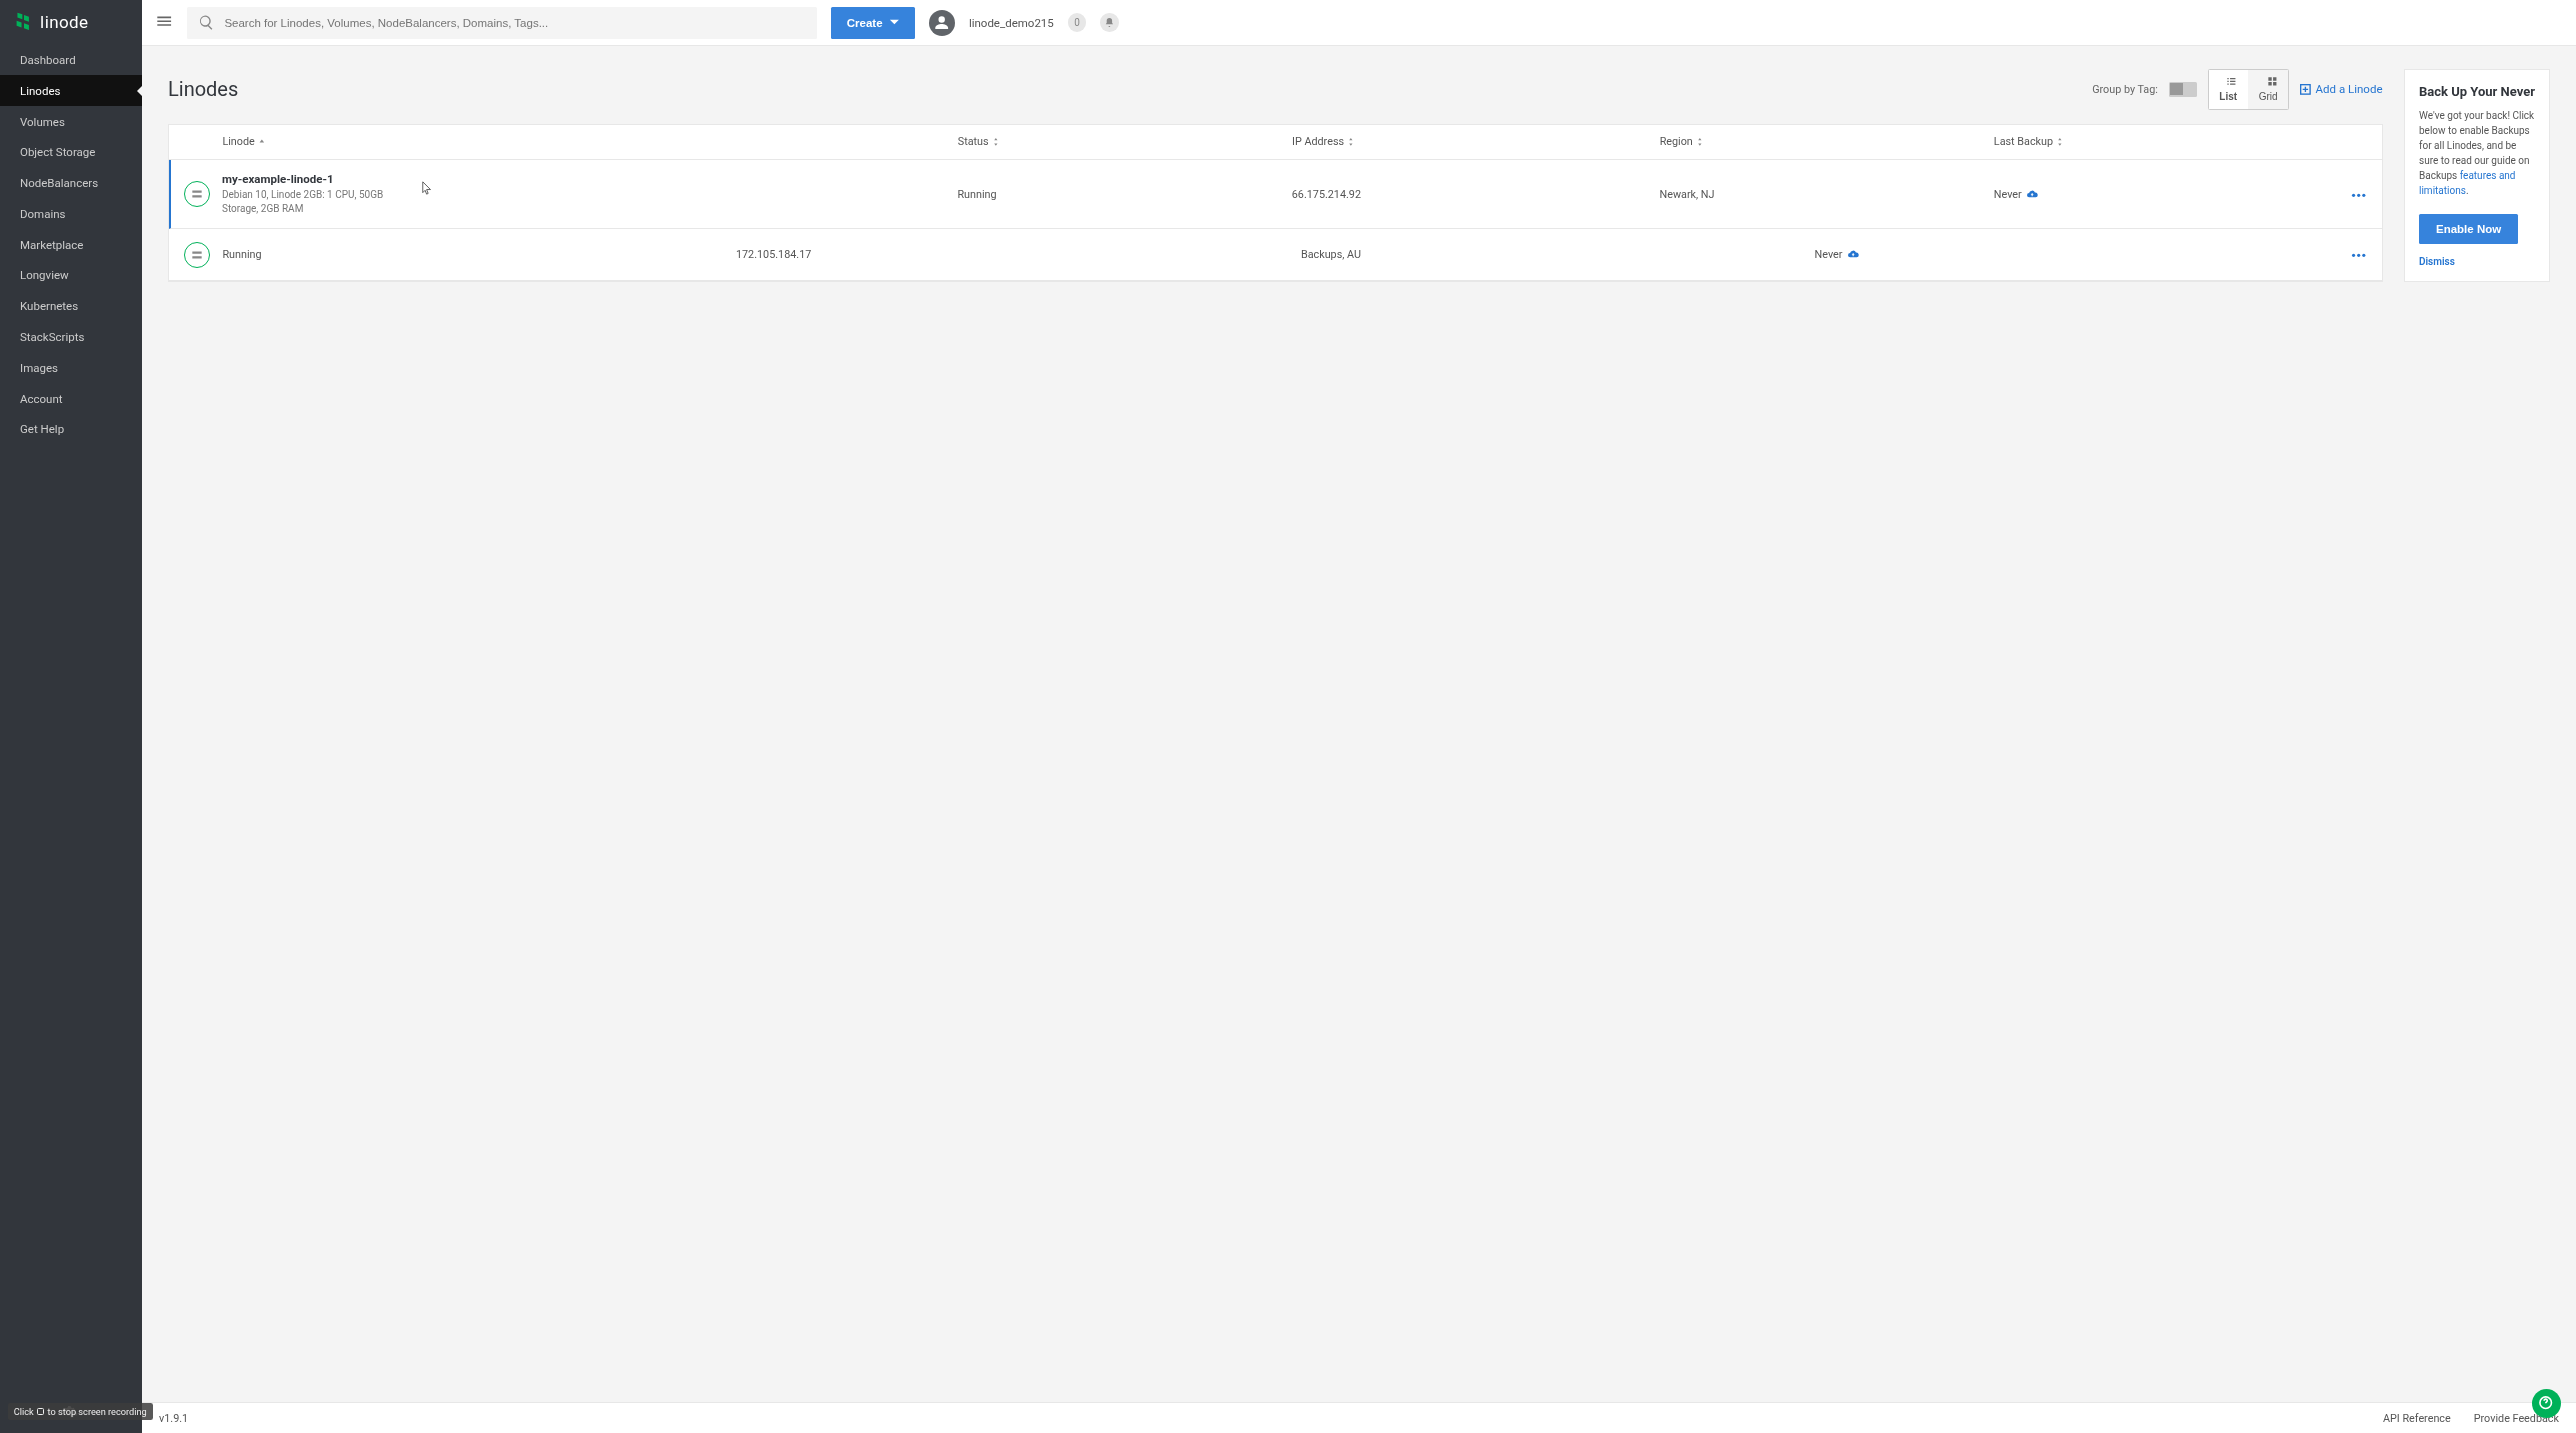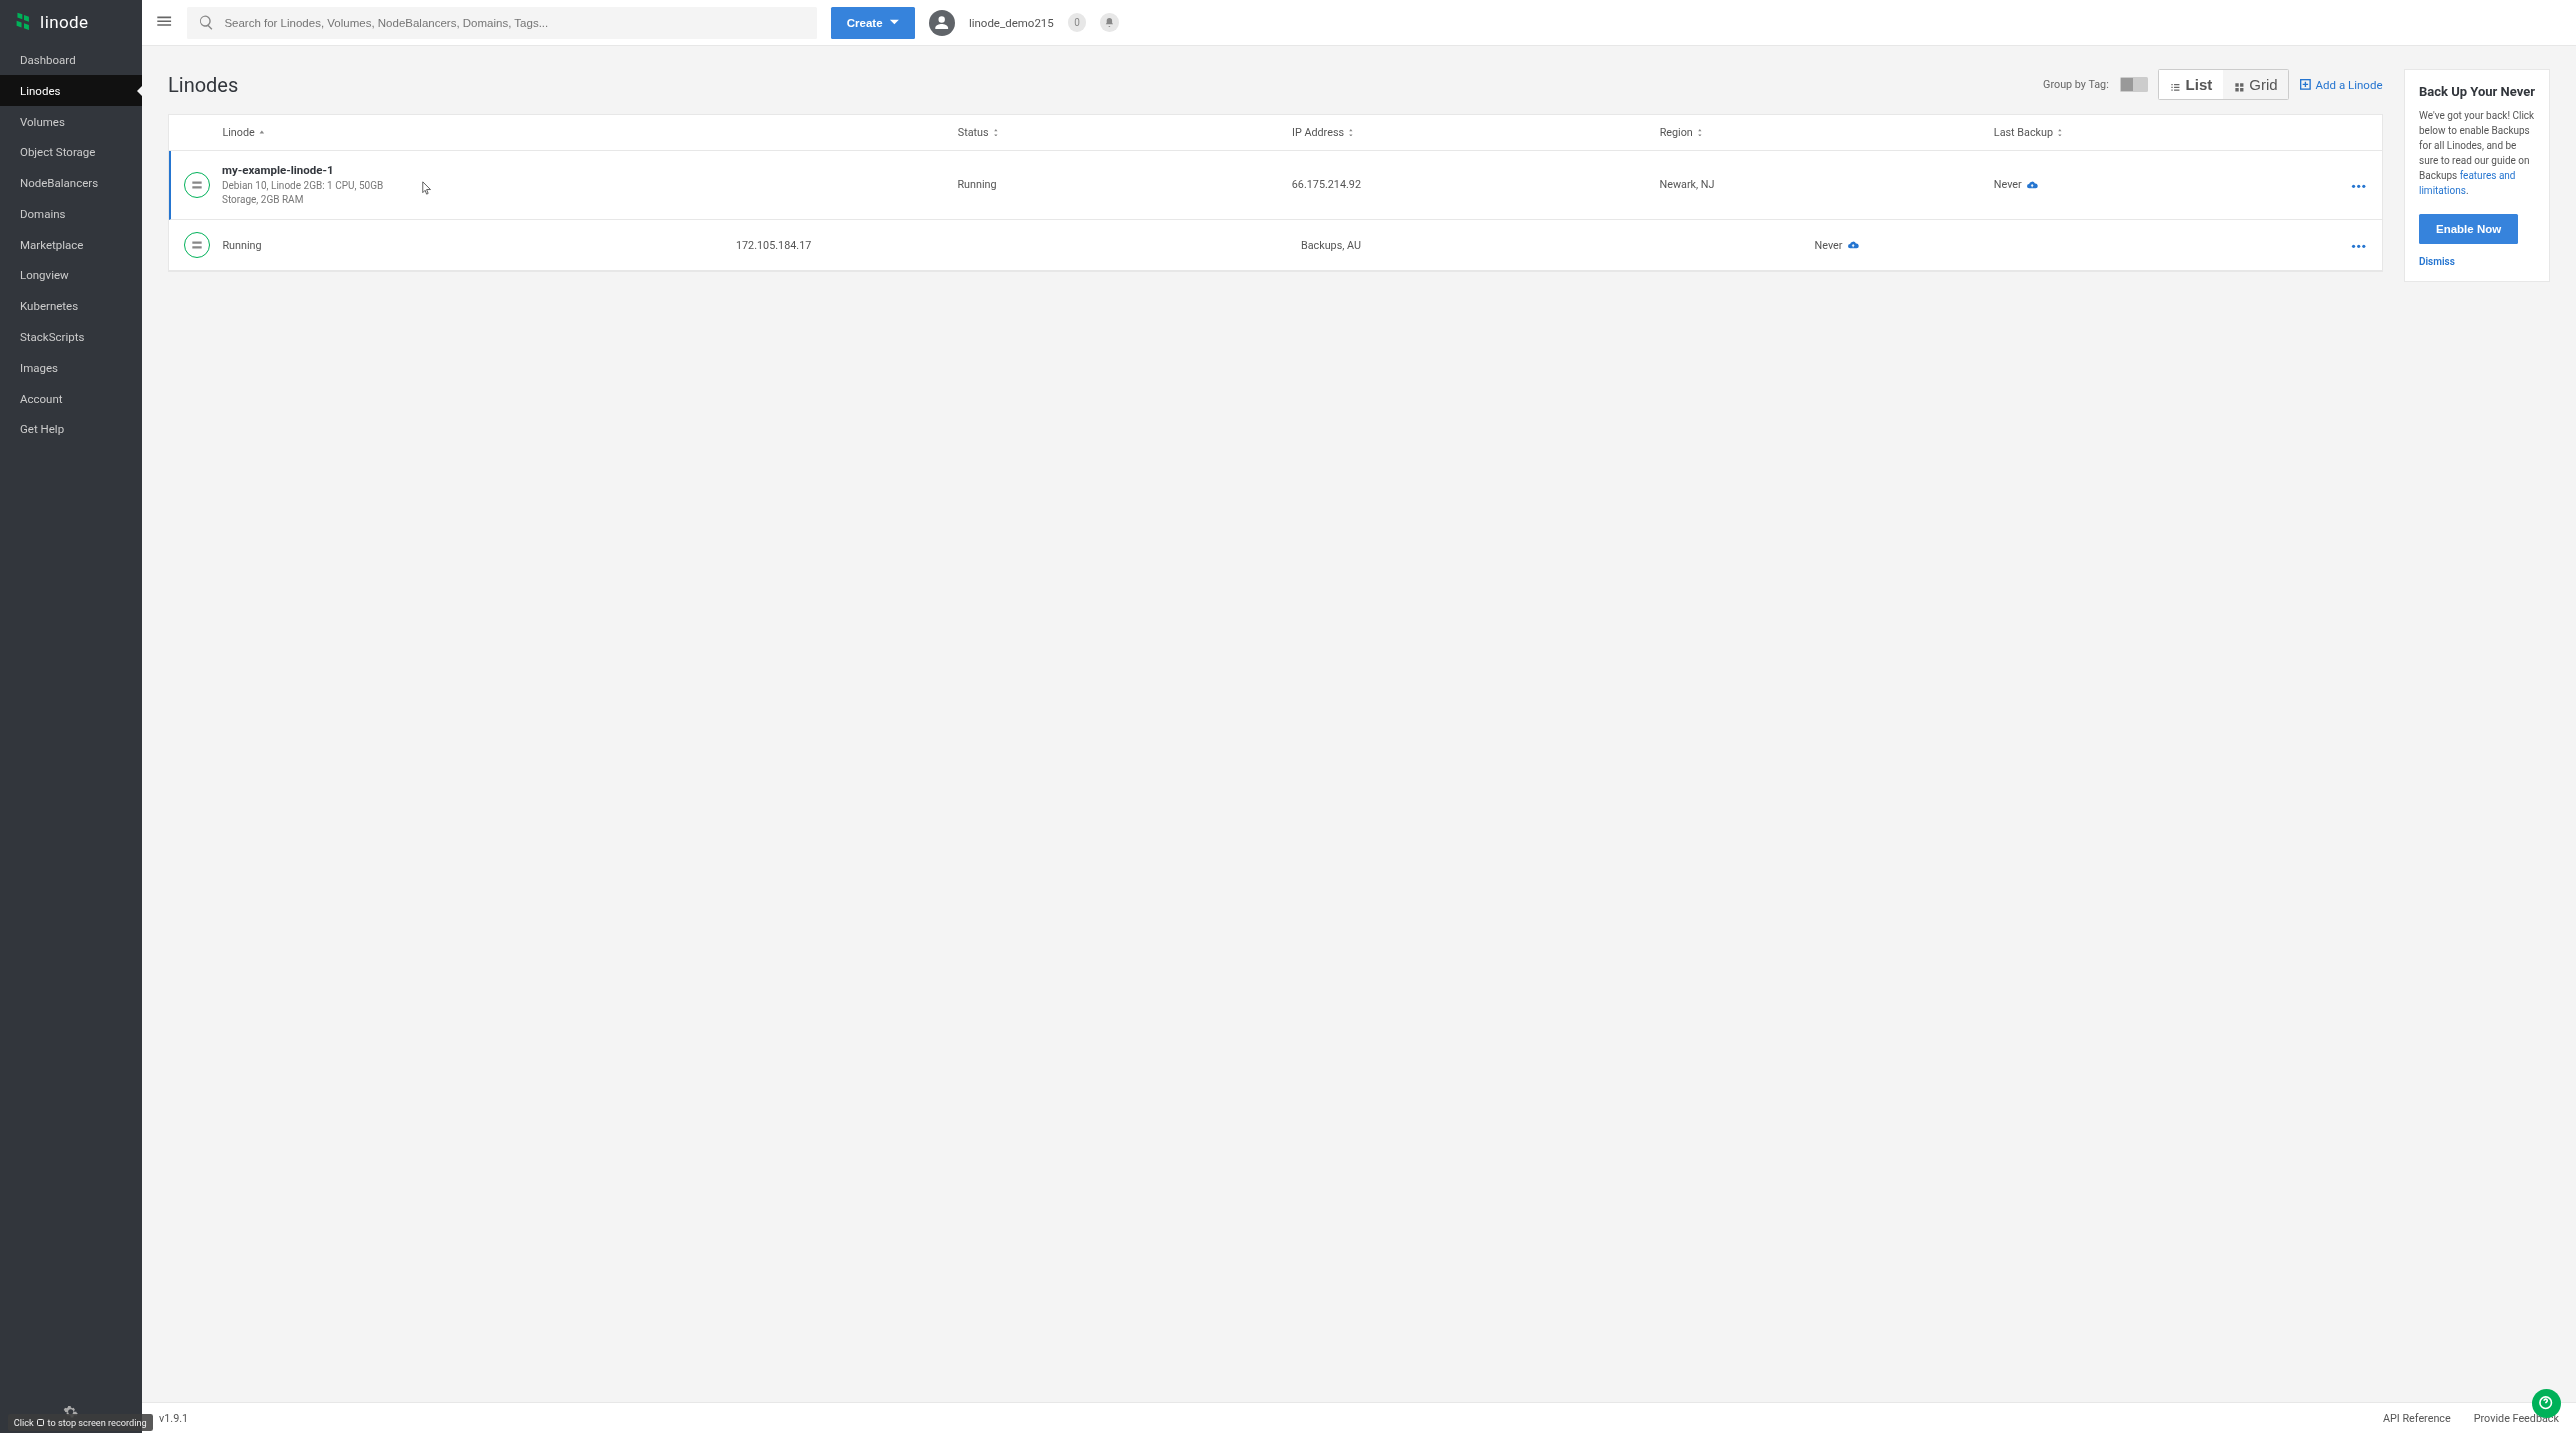--- a/index.html
+++ b/index.html
@@ -38,21 +38,21 @@
 .content { flex:1; padding: 23px 26px; display:flex; gap:21.5px; overflow:auto; }
 .content-main { flex:1; }
 
 .page-header { display:flex; align-items:center; margin-bottom:14px; }
 .page-title { font-size:20px; color:#32363c; font-weight:400; }
 .header-controls { margin-left:auto; display:flex; align-items:center; gap:10.8px; }
 .group-label { color:#666; font-size:10.8px; }
 .toggle { width:28px; height:15.4px; background:#ccc; border-radius:1.5px; position:relative; cursor:pointer; }
 .toggle::after{ content:''; position:absolute; left:1.5px; top:1.5px; width:12.3px; height:12.3px; background:#999; }
 .view-toggle { display:flex; border:0.8px solid #ccc; border-radius:1.5px; overflow:hidden; }
-.view-btn { padding:6.1px 10.8px; background:#fff; border:none; cursor:pointer; display:flex; align-items:flex-end; gap:4.6px; font-size:15px; color:#555; }
+.view-btn { padding:6.1px 10.8px; background:#fff; border:none; cursor:pointer; display:flex; align-items:flex-end; gap:4.6px; font-size:10px; color:#555;flex-direction:column; }
 .view-btn.active{ background:#fff; font-weight:600; }
 .view-btn:not(.active){ background:#f4f4f4; }
 .view-btn svg{ width:10.8px; height:10.8px; fill:#666; }
 .add-linode { color:#2575d0; display:flex; align-items:center; gap:4.6px; cursor:pointer; font-size:11.5px; }
 .add-linode svg{ width:10.8px; height:10.8px; stroke:#2575d0; fill:none; stroke-width:2; }
 
 .table { background:#fff; border:0.8px solid #e7e7e7; }
 .table-head { display:flex; padding:10.8px 15.4px; border-bottom:0.8px solid #e7e7e7; color:#555; font-size:10.8px; }
 .th { display:flex; align-items:center; gap:3.1px; }
 .th svg{ width:7.7px; height:7.7px; fill:#888; }
@@ -84,21 +84,21 @@
 .enable-btn{ background:#3683dc; color:#fff; border:none; padding:9.2px 17px; font-size:11.5px; font-weight:600; border-radius:1.5px; cursor:pointer; margin-top:10.8px; }
 .dismiss{ display:block; color:#2575d0; font-weight:600; margin-top:12.3px; cursor:pointer; font-size:11.5px; }
 
 .footer{ height:31px; background:#fff; border-top:0.8px solid #e7e7e7; display:flex; align-items:center; padding:0 17px; gap:23px; color:#555; font-size:10.8px; }
 .footer-spacer{ flex:1; }
 .footer-link{ cursor:pointer; }
 
 .help-fab{ position:fixed; right:15.4px; bottom:15.4px; width:29px; height:29px; border-radius:50%; background:#00b159; display:flex; align-items:center; justify-content:center; cursor:pointer; }
 .help-fab svg{ width:15.4px; height:15.4px; fill:none; stroke:#fff; stroke-width:2.5; }
 
-.rec-hint{ position:fixed; left:7.7px; bottom:2px; background:rgba(60,60,60,0.85); color:#eee; font-size:9.2px; padding:3.1px 6.1px; border-radius:2.3px; display:flex; align-items:center; gap:3.1px;justify-content:space-between; }
+.rec-hint{ position:fixed; left:7.7px; bottom:13px; background:rgba(60,60,60,0.85); color:#eee; font-size:9.2px; padding:3.1px 6.1px; border-radius:2.3px; display:flex; align-items:center; gap:3.1px;justify-content:space-between; }
 .rec-hint .dot{ width:7.7px; height:7.7px; border:0.8px solid #eee; border-radius:1.5px; display:inline-block; }
 
 .cursor-overlay{ position:fixed; left:422px; top:181px; pointer-events:none; }
 .cursor-overlay svg{ width:10.8px; height:14px; }
 </style>
 </head>
 <body>
 
 <div class="app">
   <aside class="sidebar">

